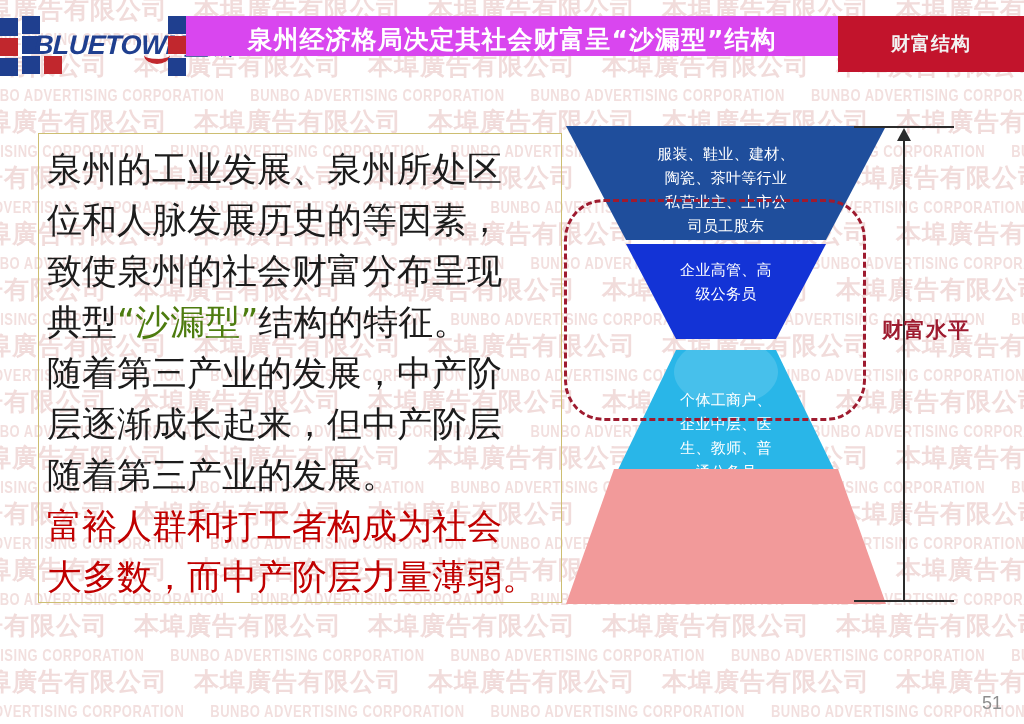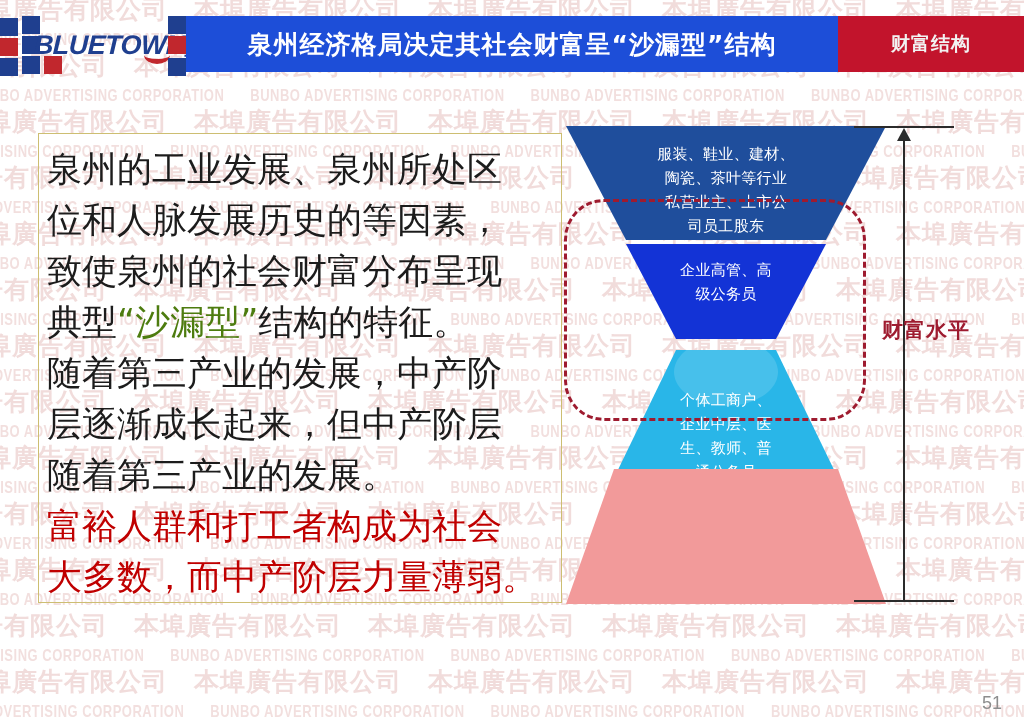--- a/index.html
+++ b/index.html
@@ -49,22 +49,22 @@
   .logo-cn{
     font-family:"DejaVu Sans","Liberation Sans",sans-serif;
     font-size:24px;font-weight:700;color:#1f3f8f;font-style:normal;
     letter-spacing:0px;
   }
   .logo-swoosh{
     position:absolute;left:144px;top:34px;width:26px;height:13px;
     border-bottom:5px solid #c1272d;border-radius:0 0 60% 60%;
   }
   #title-bar{
-    position:absolute;left:186px;top:0;width:652px;height:56px;
-    background:#1d4ed8;display:flex;align-items:center;justify-content:center;
+    position:absolute;left:186px;top:0;width:652px;height:40px;
+    background:#d946ef;display:flex;align-items:flex-end;justify-content:center;
   }
   #title-text{
     font-family:"DejaVu Sans","Liberation Sans",sans-serif;
     font-size:25px;font-weight:700;color:#ffffff;letter-spacing:1px;
     white-space:nowrap;
   }
   #section-bar{
     position:absolute;left:838px;top:0;width:186px;height:56px;
     background:#c2142c;display:flex;align-items:center;justify-content:center;
   }

